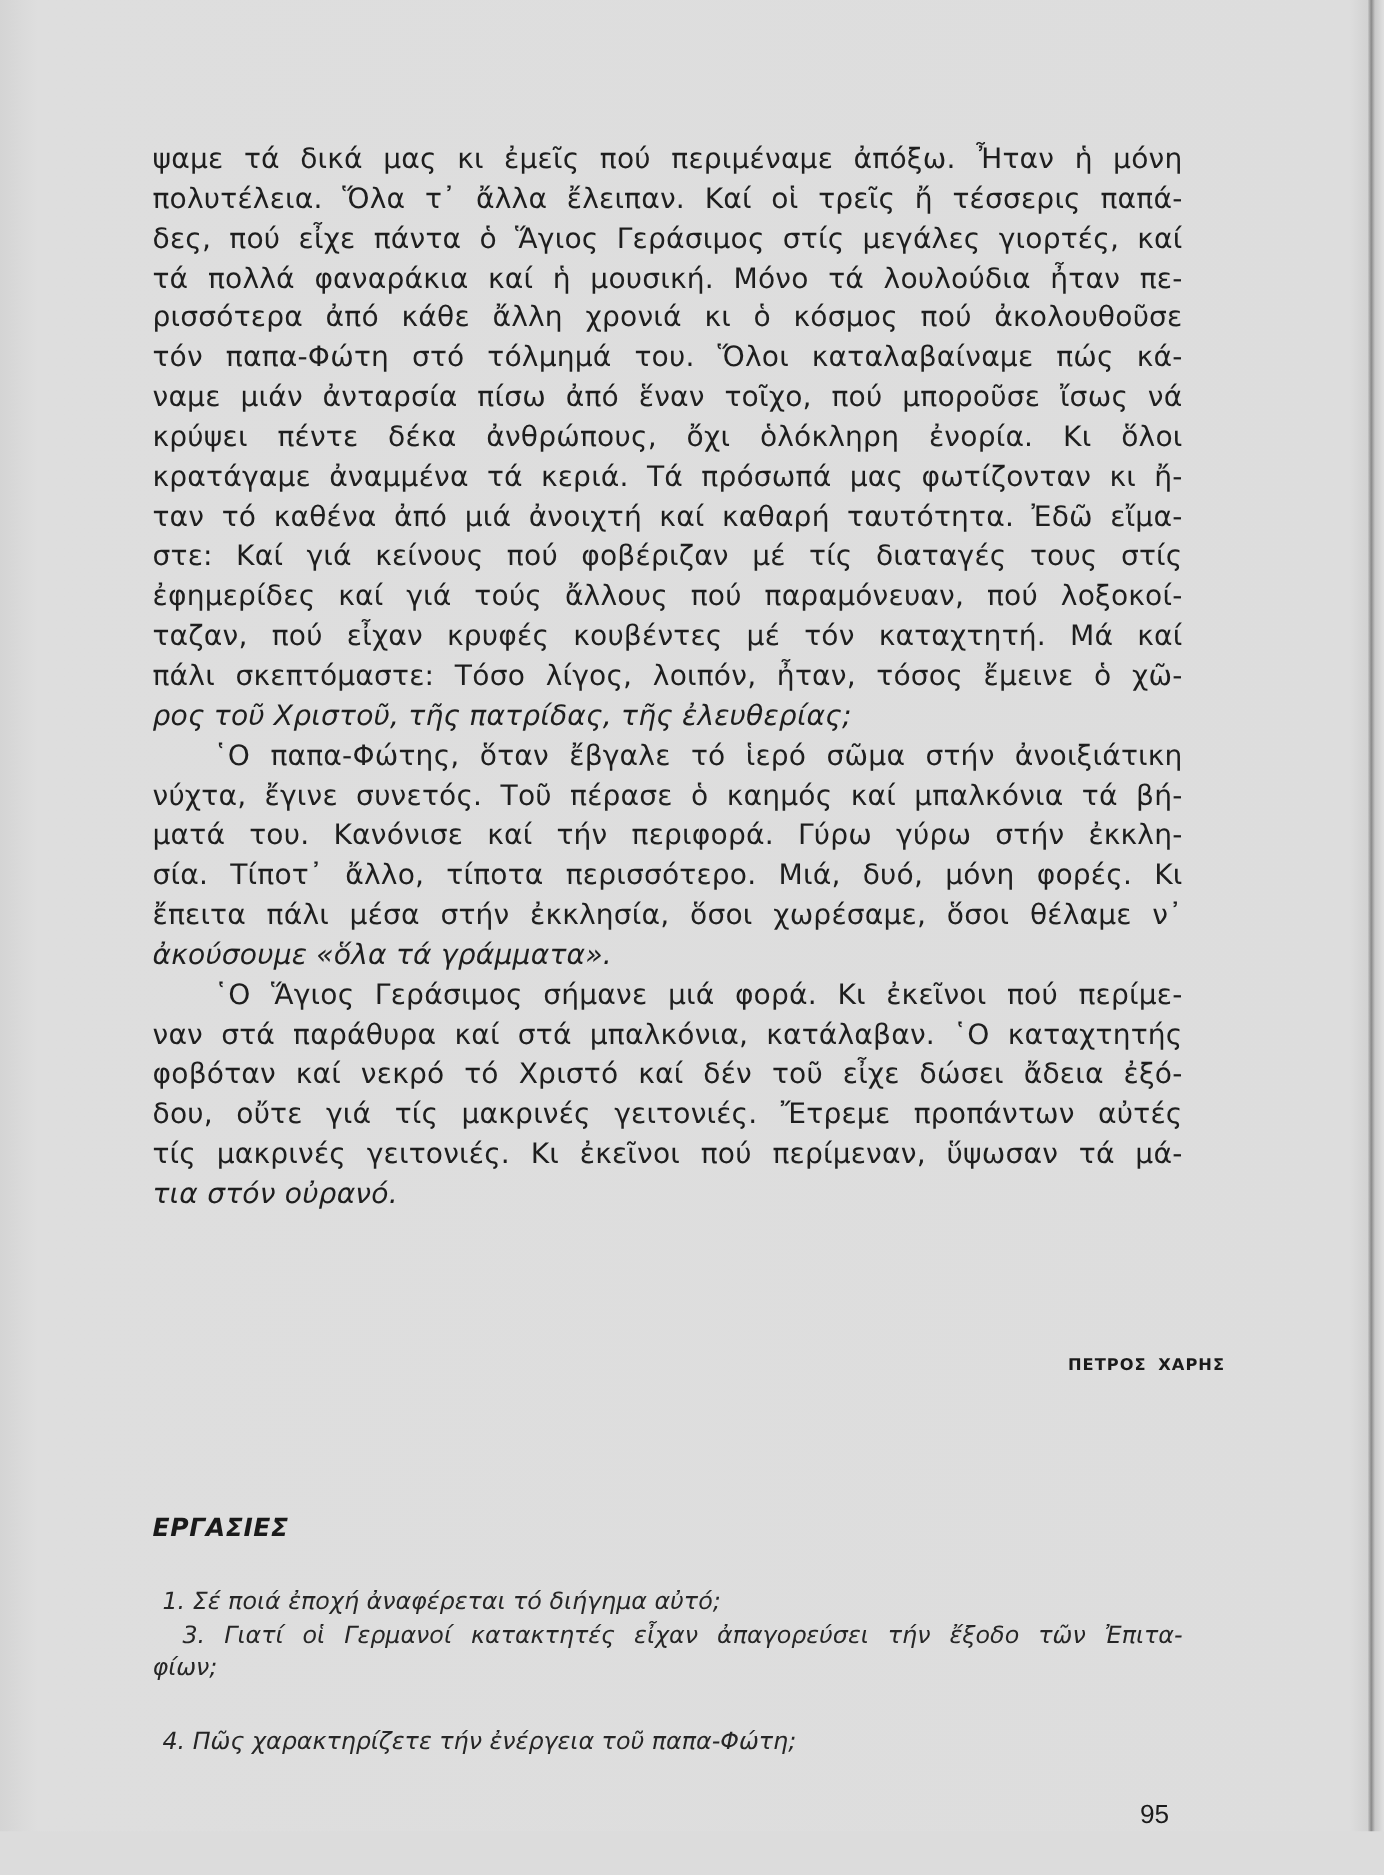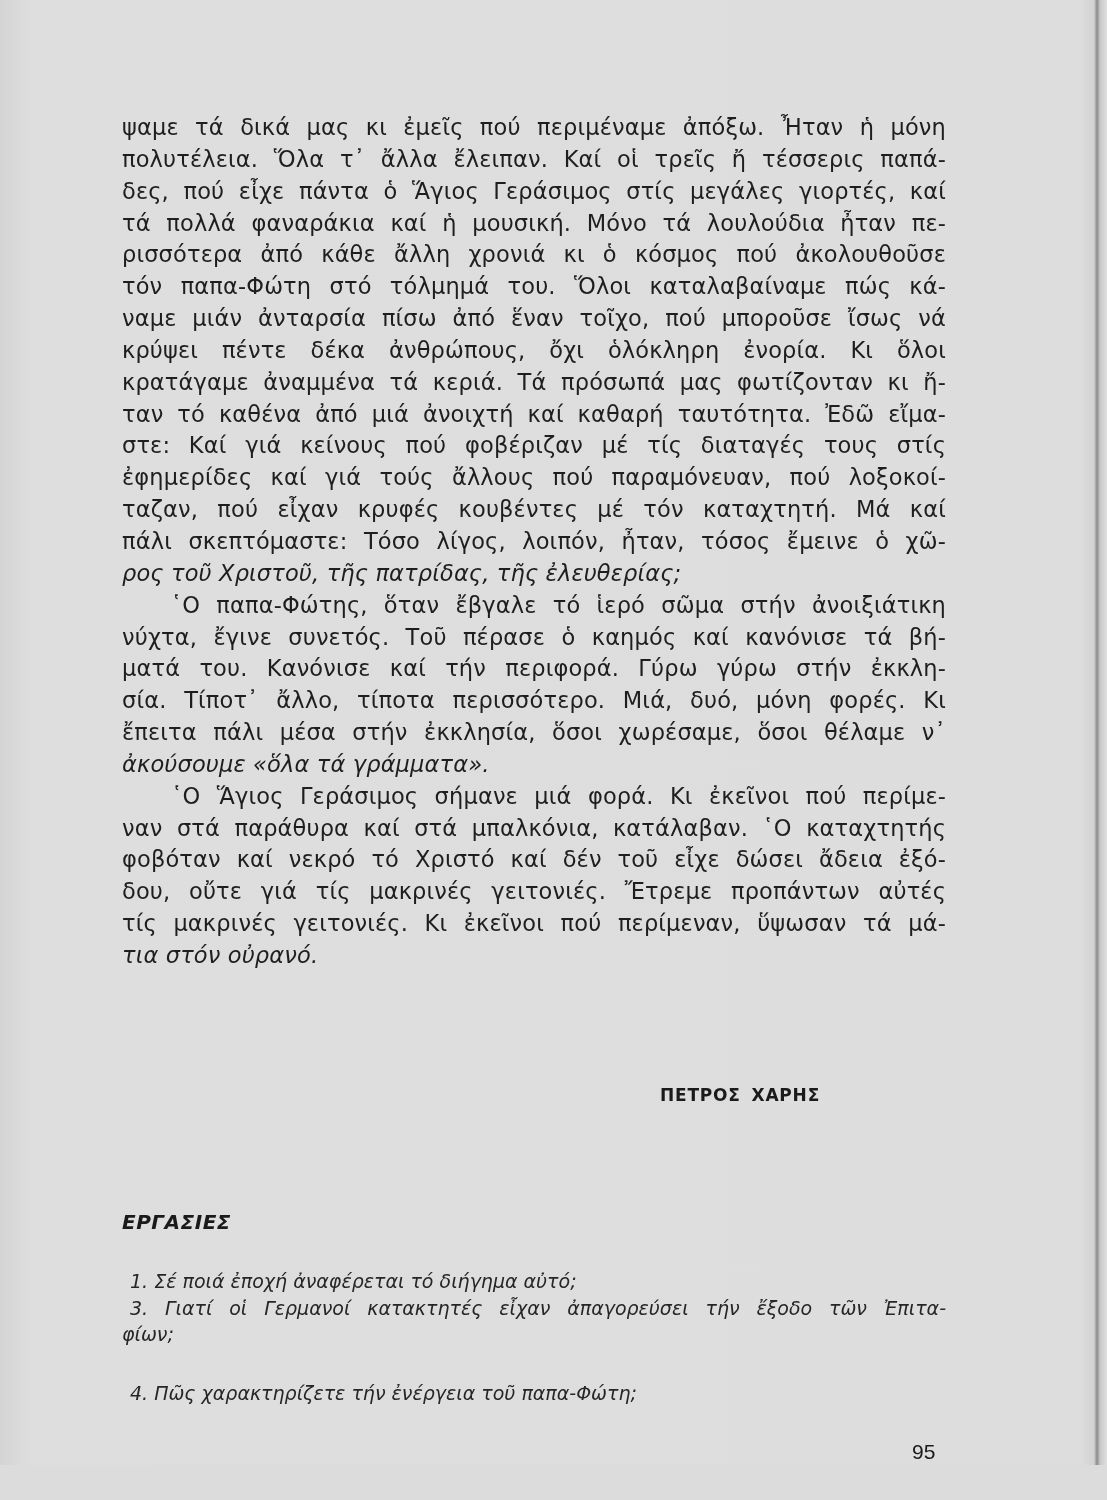--- a/index.html
+++ b/index.html
@@ -38,27 +38,27 @@
     text-align: justify;
     text-align-last: justify;
     height: 31.85px;
   }
   .line.last {
     text-align-last: left;
     font-style: italic;
   }
   .author {
     position: absolute;
-    left: 660px;
+    left: 740px;
     top: 1085px;
     width: 240px;
-    text-align: left;
+    text-align: right;
     font-family: "DejaVu Sans", sans-serif;
     font-weight: bold;
-    font-size: 17px;
+    font-size: 13px;
     letter-spacing: 0.8px;
     color: #1a1a1a;
     word-spacing: 4px;
   }
   .tasks-title {
     position: absolute;
     left: 122px;
     top: 1210px;
     font-size: 20px;
     font-weight: bold;
@@ -81,20 +81,21 @@
     white-space: nowrap;
   }
   .task-line.indent {
     padding-left: 8px;
     margin-top: 32px;
   }
   .task-line.justify {
     text-align: justify;
     text-align-last: justify;
     padding-left: 8px;
+    margin-left: 16px;
   }
   .page-number {
     position: absolute;
     left: 912px;
     top: 1440px;
     font-family: "Liberation Sans", sans-serif;
     font-size: 21px;
     color: #1a1a1a;
   }
 </style>
@@ -113,21 +114,21 @@
     <span class="line">ναμε μιάν ἀνταρσία πίσω ἀπό ἕναν τοῖχο, πού μποροῦσε ἴσως νά</span>
     <span class="line">κρύψει πέντε δέκα ἀνθρώπους, ὄχι ὁλόκληρη ἐνορία. Κι ὅλοι</span>
     <span class="line">κρατάγαμε ἀναμμένα τά κεριά. Τά πρόσωπά μας φωτίζονταν κι ἤ-</span>
     <span class="line">ταν τό καθένα ἀπό μιά ἀνοιχτή καί καθαρή ταυτότητα. Ἐδῶ εἴμα-</span>
     <span class="line">στε: Καί γιά κείνους πού φοβέριζαν μέ τίς διαταγές τους στίς</span>
     <span class="line">ἐφημερίδες καί γιά  τούς ἄλλους πού παραμόνευαν, πού λοξοκοί-</span>
     <span class="line">ταζαν, πού εἶχαν κρυφές κουβέντες μέ τόν καταχτητή. Μά καί</span>
     <span class="line">πάλι σκεπτόμαστε: Τόσο λίγος, λοιπόν, ἦταν, τόσος ἔμεινε ὁ χῶ-</span>
     <span class="line last">ρος τοῦ Χριστοῦ, τῆς πατρίδας, τῆς ἐλευθερίας;</span>
     <span class="line" style="white-space:pre">   ῾Ο παπα-Φώτης, ὅταν ἔβγαλε τό ἱερό σῶμα στήν ἀνοιξιάτικη</span>
-    <span class="line">νύχτα, ἔγινε συνετός. Τοῦ πέρασε ὁ καημός καί κανόνισε τά βή-</span>
+    <span class="line">νύχτα, ἔγινε συνετός. Τοῦ πέρασε ὁ καημός καί μπαλκόνια τά βή-</span>
     <span class="line">ματά του. Κανόνισε καί τήν περιφορά. Γύρω γύρω στήν ἐκκλη-</span>
     <span class="line">σία. Τίποτ᾽ ἄλλο, τίποτα περισσότερο. Μιά, δυό, μόνη φορές. Κι</span>
     <span class="line">ἔπειτα πάλι μέσα στήν ἐκκλησία, ὅσοι χωρέσαμε, ὅσοι θέλαμε ν᾽</span>
     <span class="line last">ἀκούσουμε «ὅλα τά γράμματα».</span>
     <span class="line" style="white-space:pre">   ῾Ο Ἅγιος Γεράσιμος σήμανε μιά φορά. Κι ἐκεῖνοι πού περίμε-</span>
     <span class="line">ναν στά παράθυρα καί στά μπαλκόνια, κατάλαβαν. ῾Ο καταχτητής</span>
     <span class="line">φοβόταν καί νεκρό τό Χριστό καί δέν τοῦ εἶχε δώσει ἄδεια ἐξό-</span>
     <span class="line">δου, οὔτε γιά τίς μακρινές γειτονιές. Ἔτρεμε προπάντων αὐτές</span>
     <span class="line">τίς μακρινές γειτονιές. Κι ἐκεῖνοι πού περίμεναν, ὕψωσαν τά μά-</span>
     <span class="line last">τια στόν οὐρανό.</span>

